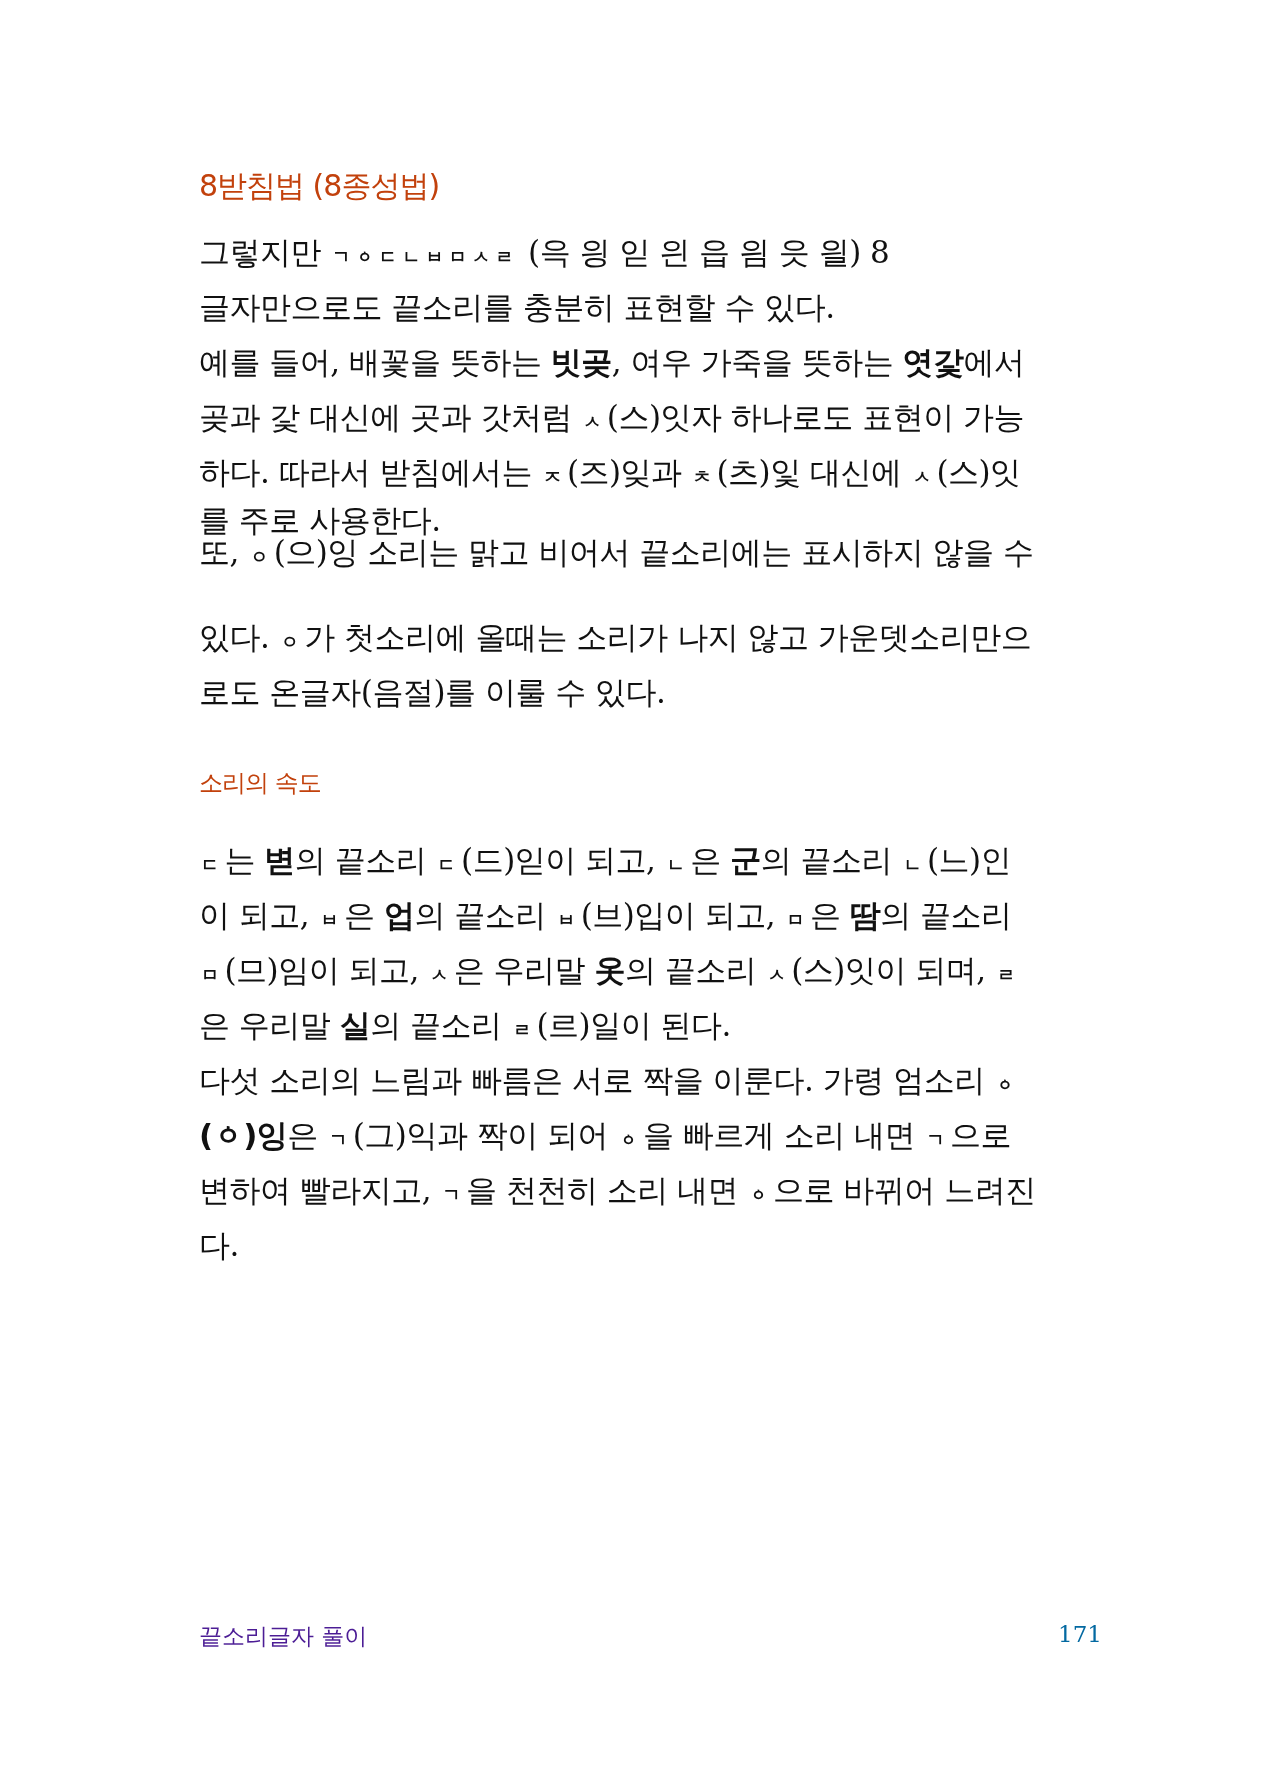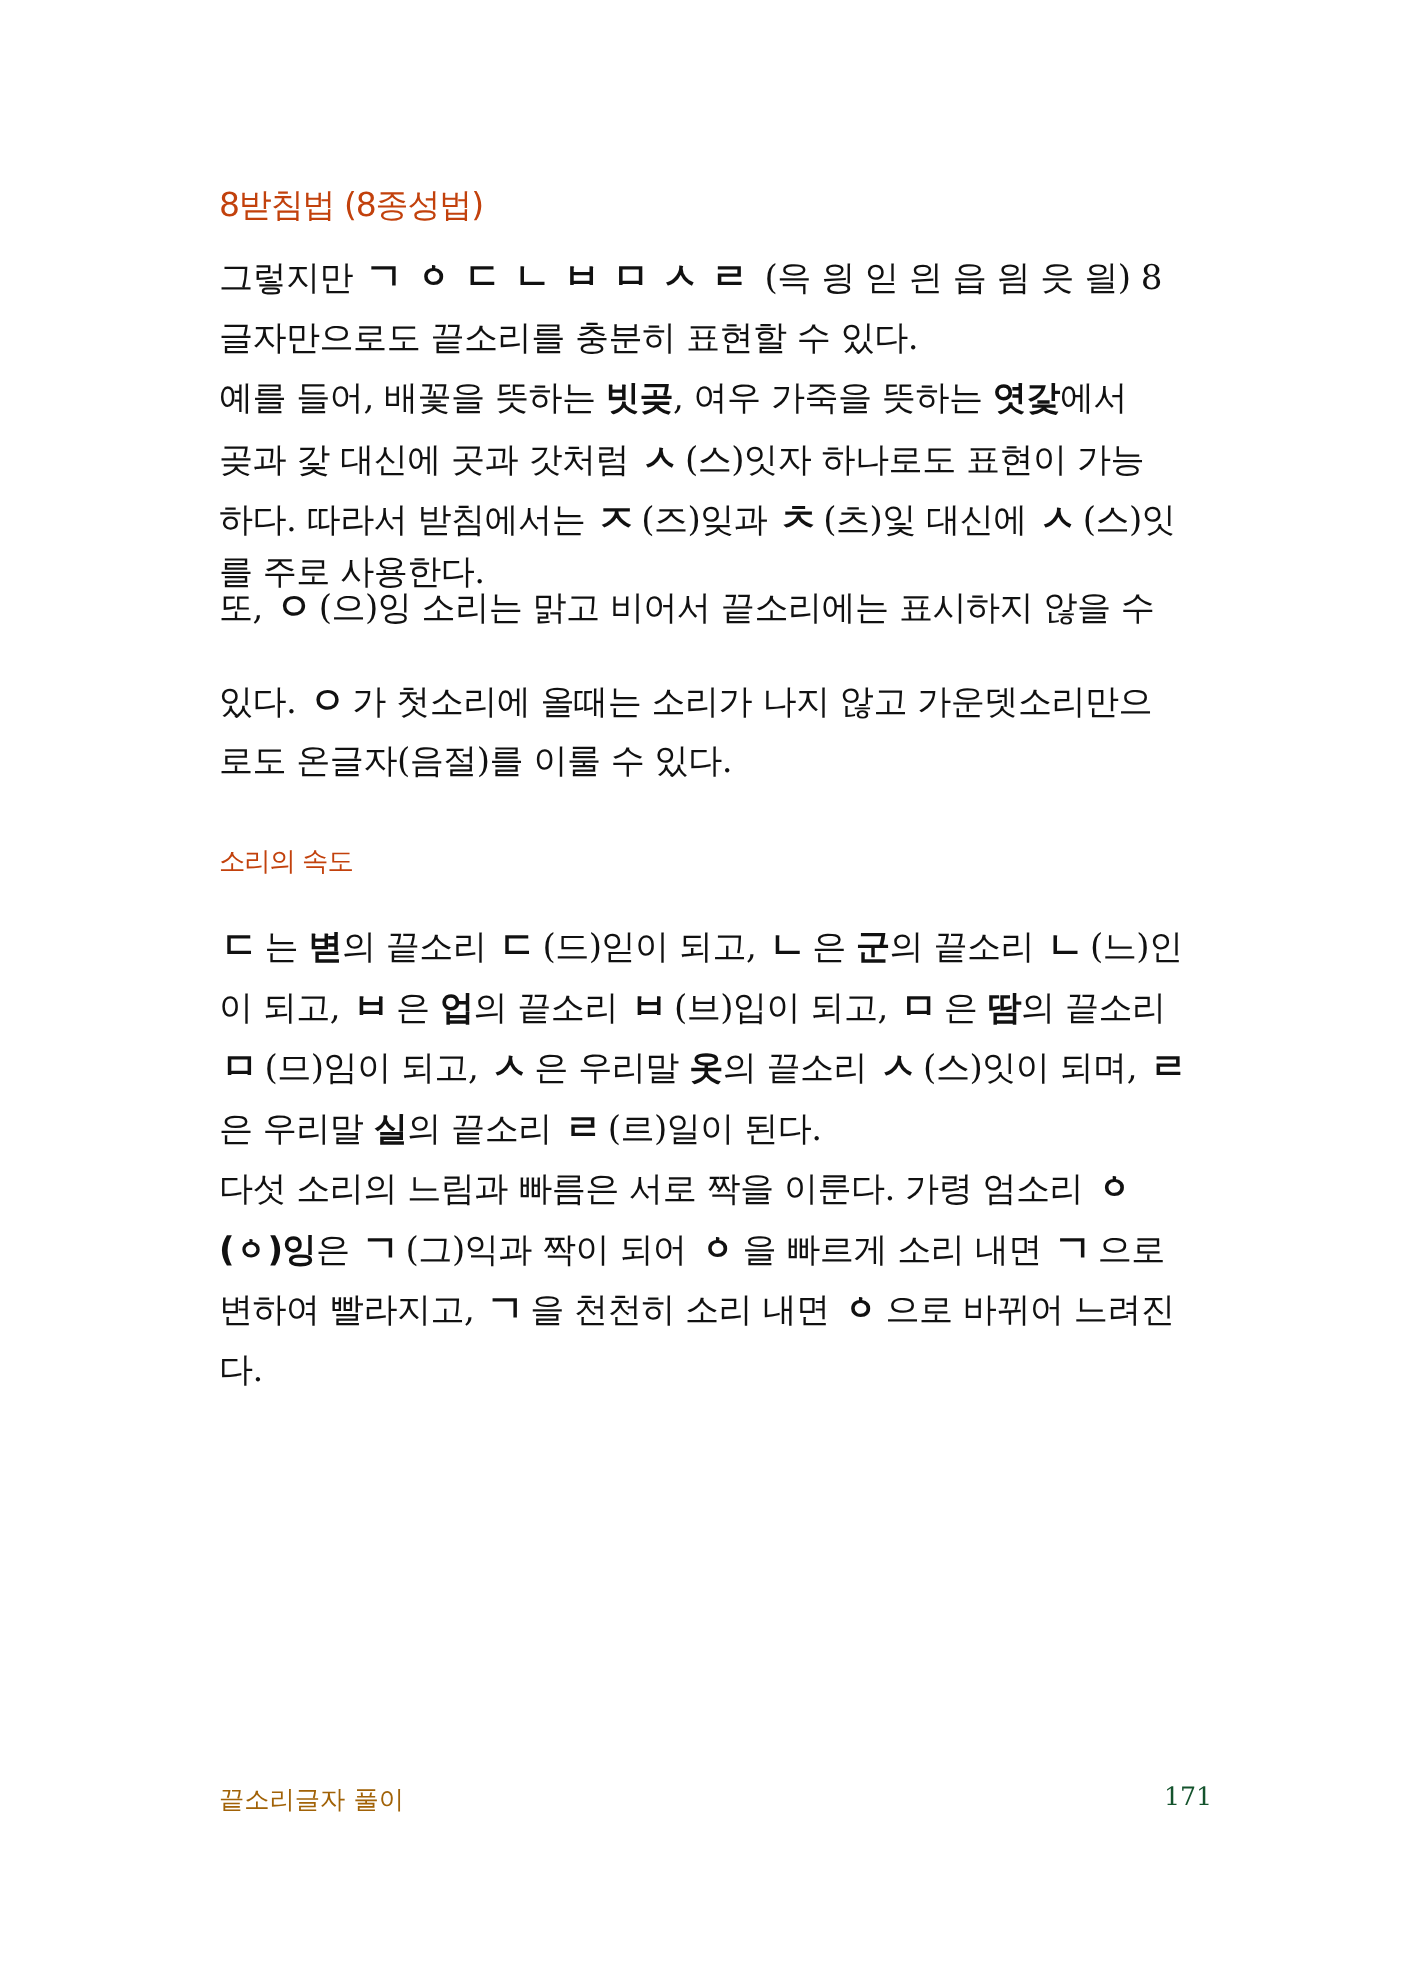--- a/index.html
+++ b/index.html
@@ -11,29 +11,29 @@
     .page { position: absolute; left: 199px; top: 0; width: 900px; }
     .heading {
       position: absolute; left: 0;
       font-family: "DejaVu Sans", "Liberation Sans", sans-serif;
       font-size: 30px; letter-spacing: -1px; color: #c2410c;
     }
     .line {
       position: absolute; left: 0; white-space: nowrap;
       font-size: 31px; letter-spacing: -0.5px; line-height: 40px;
     }
-    .j { font-family: "DejaVu Sans", "Liberation Sans", sans-serif; font-weight: bold; font-size: 34px; padding: 0 6px 0 2px; }
+    .j { font-family: "DejaVu Sans", "Liberation Sans", sans-serif; font-weight: bold; font-size: 18px; padding: 0 6px 0 2px; }
     .b { font-family: "DejaVu Sans", "Liberation Sans", sans-serif; font-weight: bold; }
     .footer-left {
       position: absolute; left: 0; top: 1621px;
-      font-size: 23px; color: #a16207;
+      font-size: 23px; color: #4c1d95;
     }
     .footer-right {
       position: absolute; right: -3px; top: 1621px;
-      font-size: 23px; color: #14532d;
+      font-size: 23px; color: #0369a1;
     }
   </style>
 </head>
 <body>
 
 <div class="page">
 
   <div class="heading" style="top:166px">8받침법 (8종성법)</div>
 
   <div class="line" style="top:232px"><span>그렇지만 </span><span class="j">ㄱ  ㆁ  ㄷ  ㄴ  ㅂ  ㅁ  ㅅ  ㄹ</span><span> (윽 읭 읻 읜 읍 읨 읏 읠)  8</span></div>

